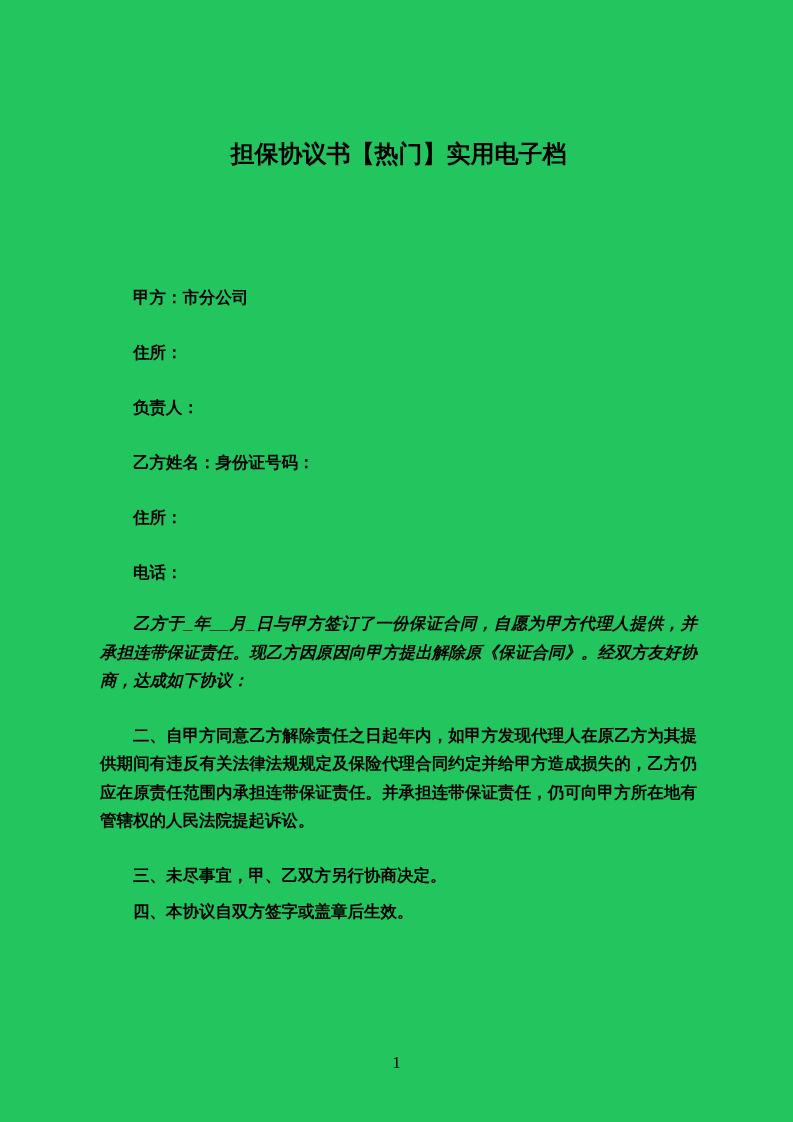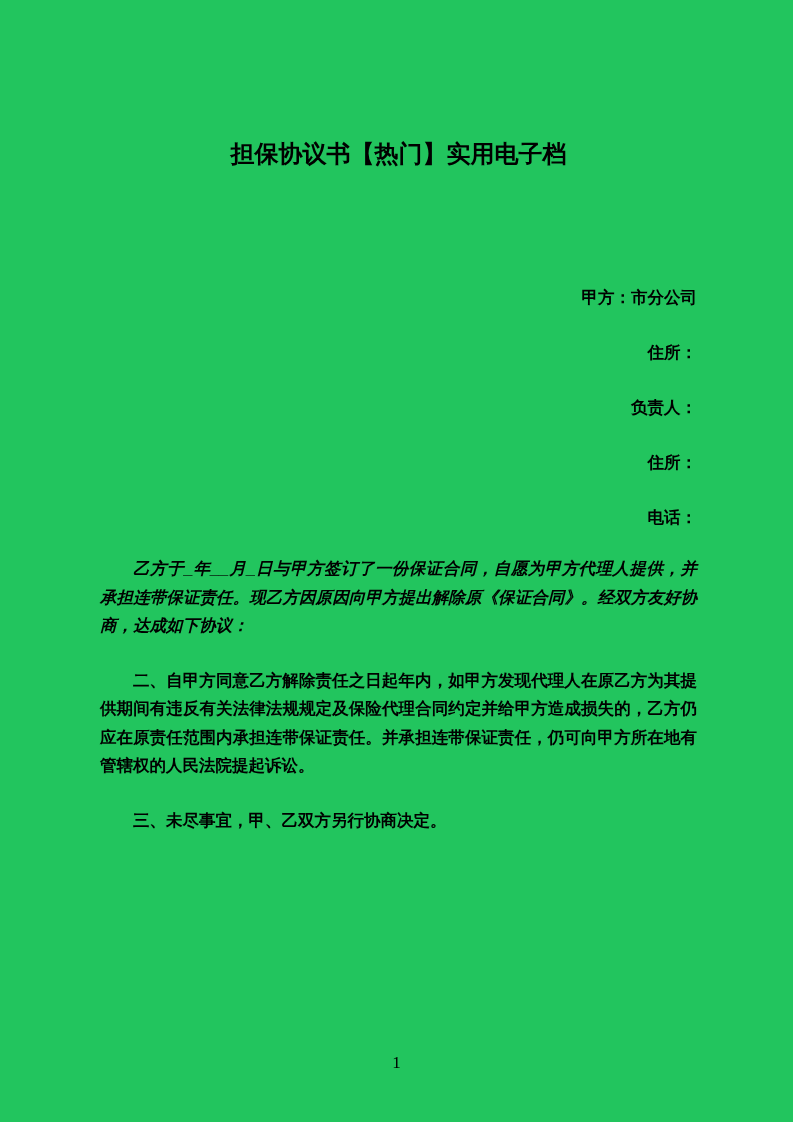--- a/index.html
+++ b/index.html
@@ -23,21 +23,20 @@
     height: 26px;
     font-size: 24px;
     line-height: 26px;
     font-weight: 700;
     text-align: center;
     letter-spacing: 0;
     white-space: nowrap;
   }
   .party-block {
     margin-top: 121px;
-    text-align: right;
   }
   .party-line {
     font-size: 16.5px;
     font-weight: 600;
     height: 19px;
     line-height: 19px;
     padding-left: 33px;
     margin-bottom: 36px;
     white-space: nowrap;
   }
@@ -72,25 +71,27 @@
 <body>
 
 <div class="page">
 
   <div class="doc-title">担保协议书【热门】实用电子档</div>
 
   <div class="party-block">
     <div class="party-line">甲方：市分公司</div>
     <div class="party-line">住所：</div>
     <div class="party-line">负责人：</div>
+    <div class="party-line">乙方姓名：身份证号码：</div>
     <div class="party-line">住所：</div>
     <div class="party-line">电话：</div>
   </div>
 
   <div class="para-block">
     <div class="para">乙方于_年__月_日与甲方签订了一份保证合同，自愿为甲方代理人提供，并承担连带保证责任。现乙方因原因向甲方提出解除原《保证合同》。经双方友好协商，达成如下协议：</div>
     <div class="para">二、自甲方同意乙方解除责任之日起年内，如甲方发现代理人在原乙方为其提供期间有违反有关法律法规规定及保险代理合同约定并给甲方造成损失的，乙方仍应在原责任范围内承担连带保证责任。并承担连带保证责任，仍可向甲方所在地有管辖权的人民法院提起诉讼。</div>
     <div class="para">三、未尽事宜，甲、乙双方另行协商决定。</div>
+    <div class="para">四、本协议自双方签字或盖章后生效。</div>
   </div>
 
   <div class="page-number">1</div>
 
 </div>
 
 </body></html>

